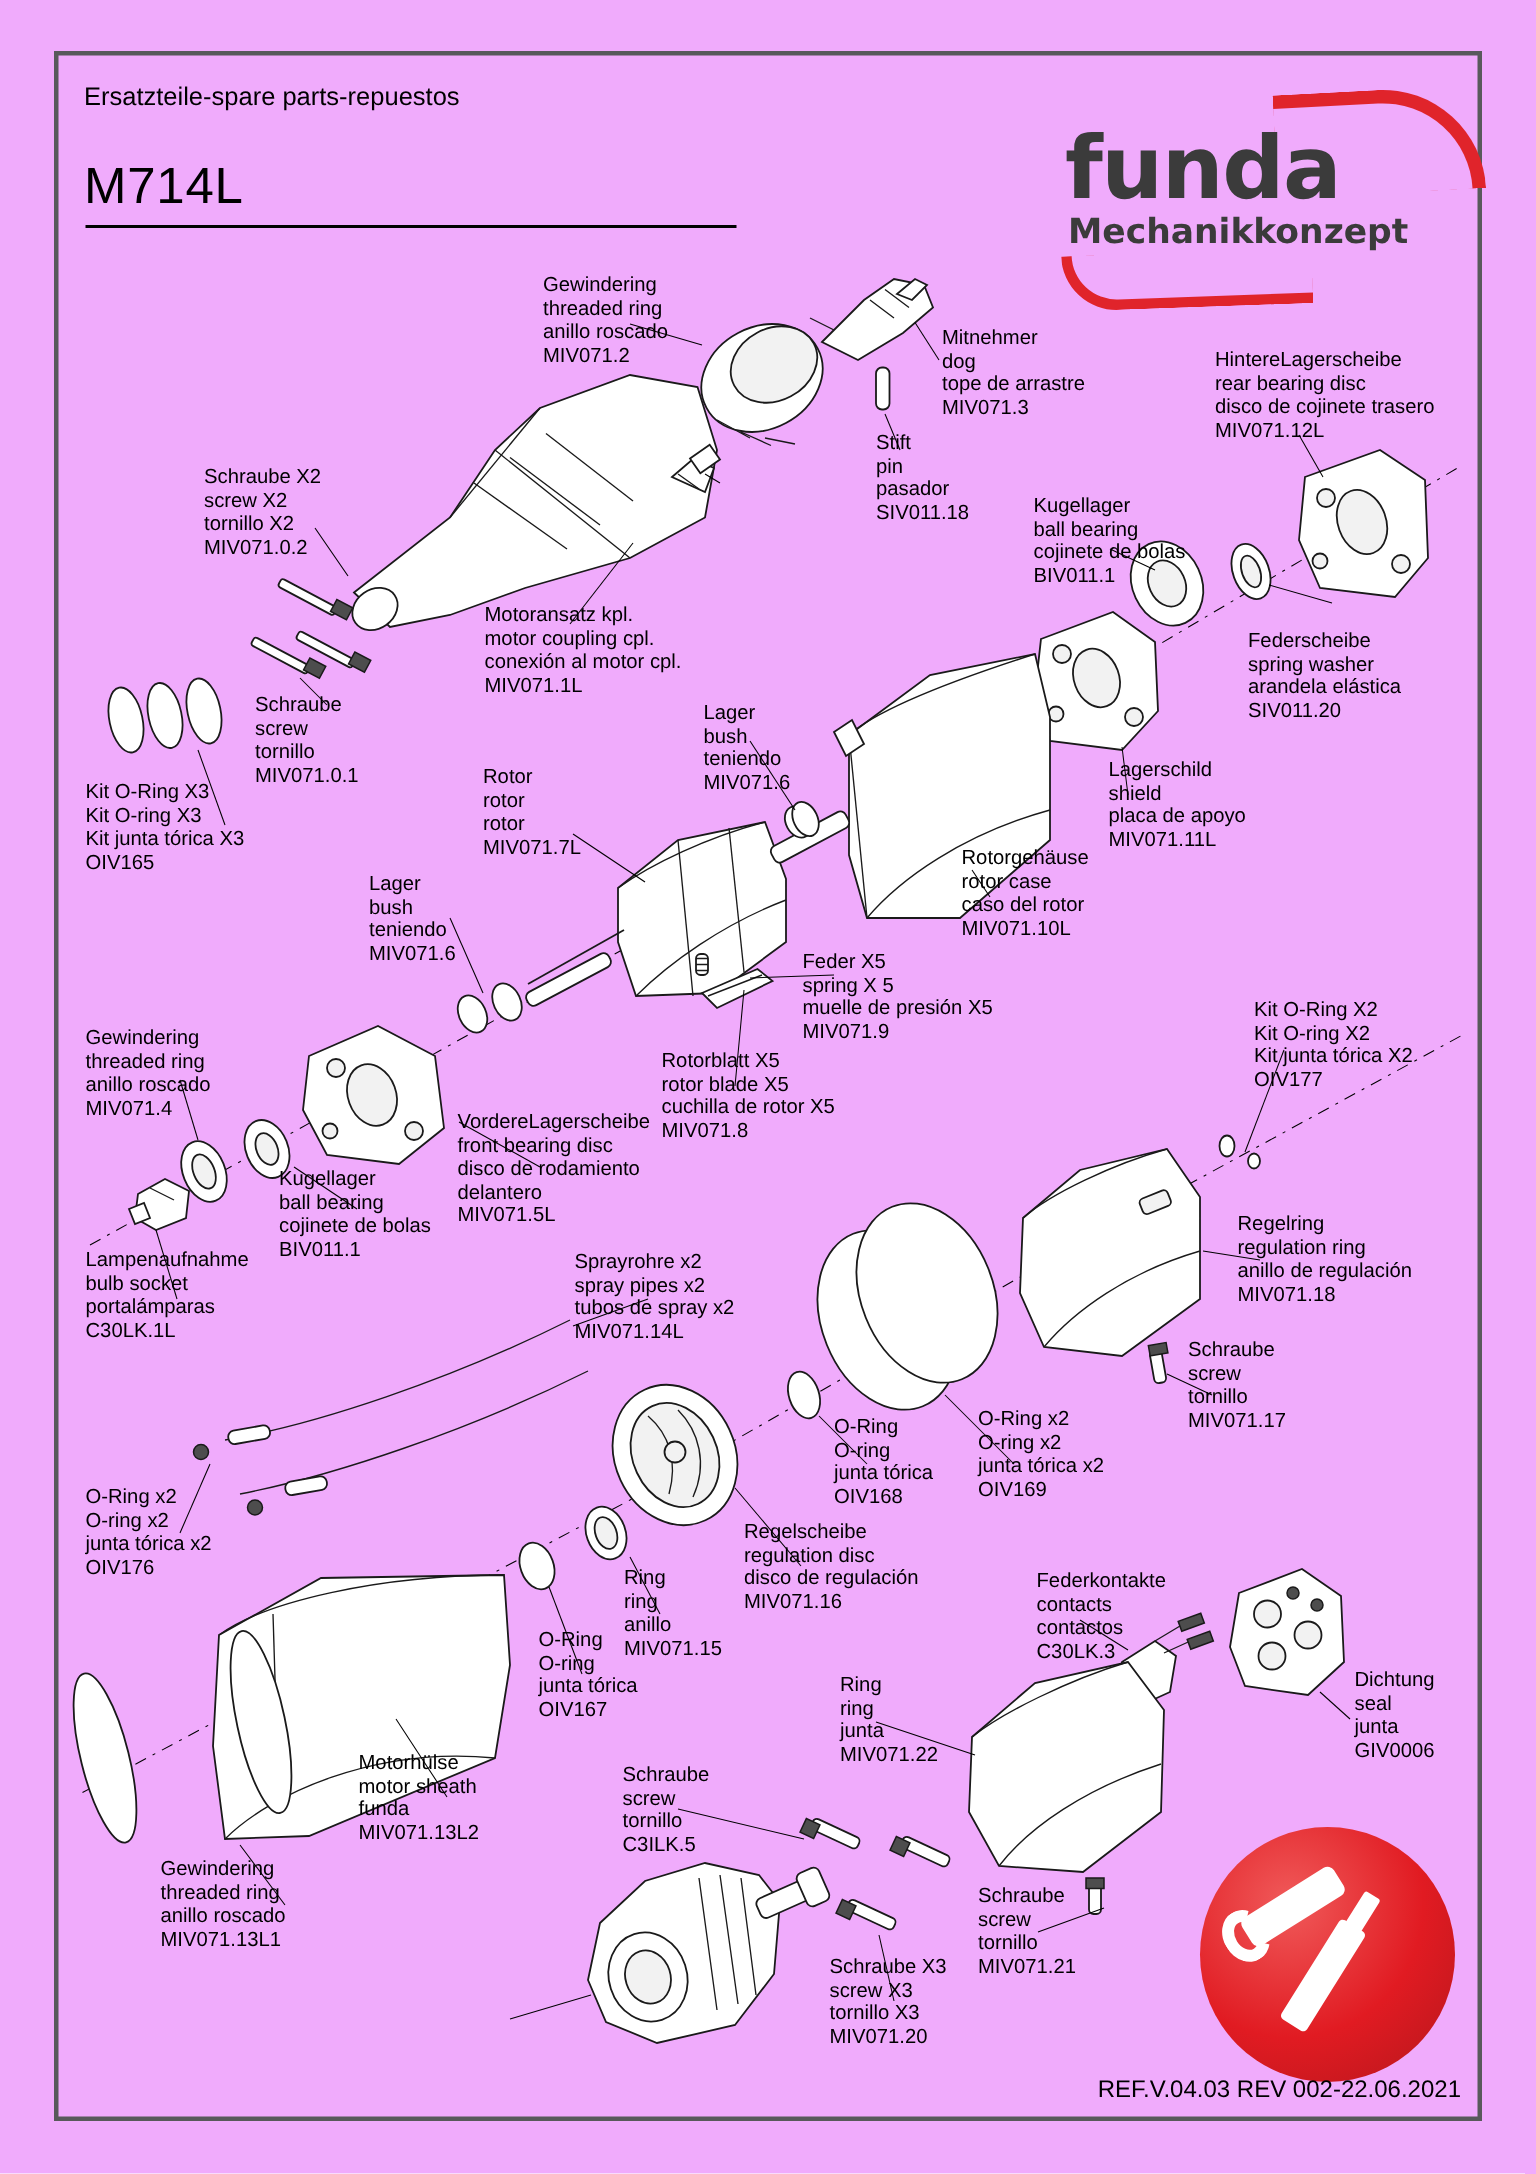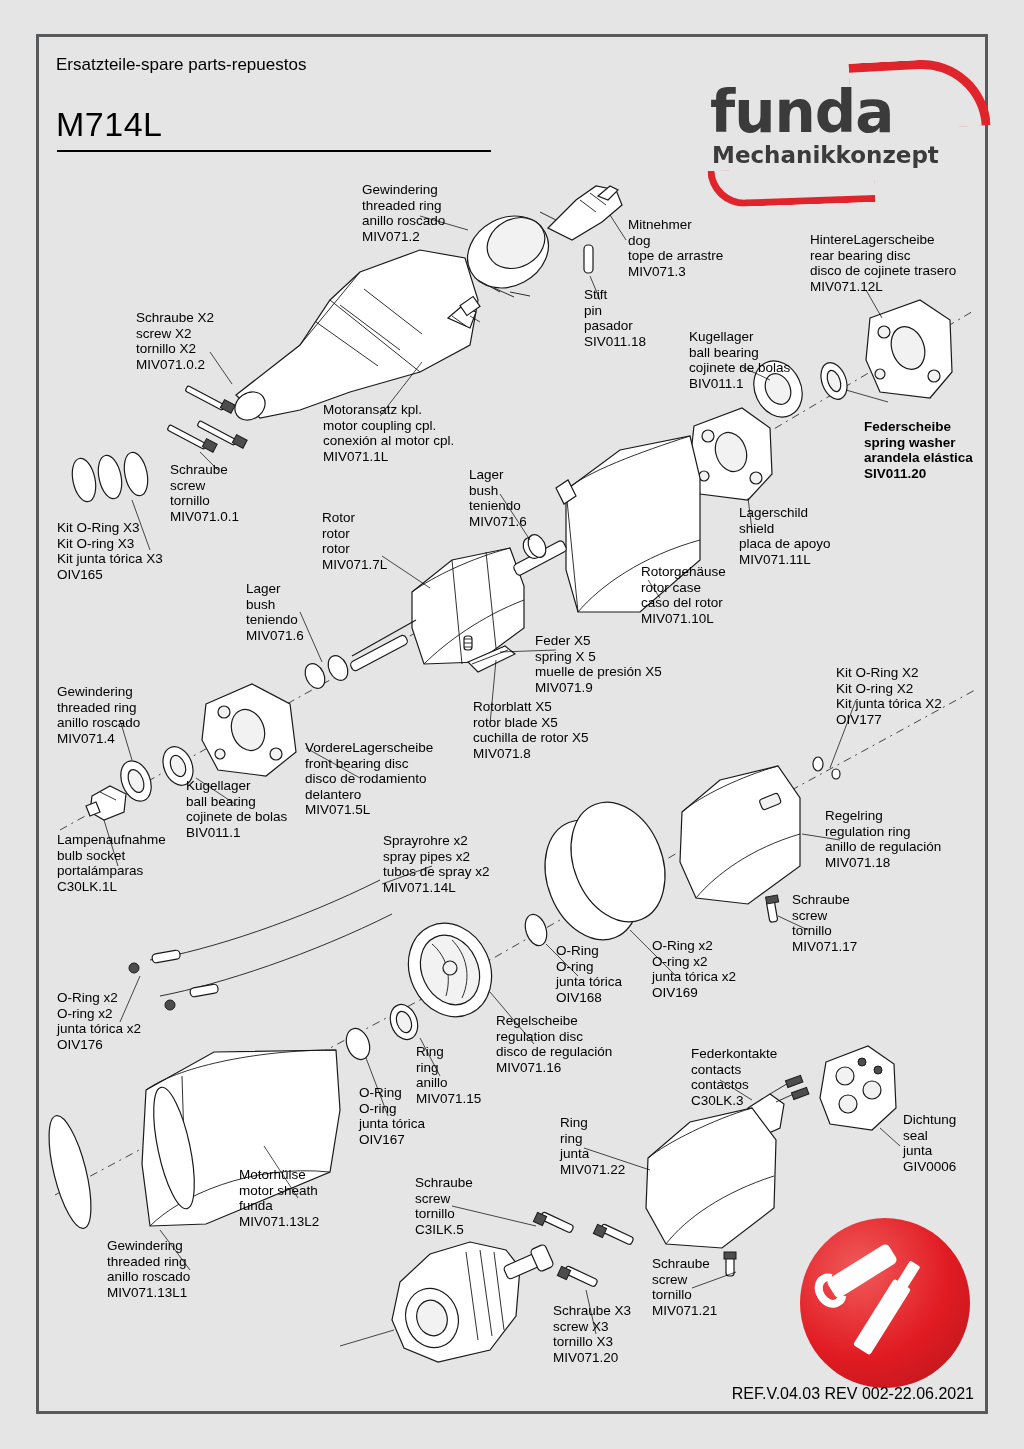--- a/index.html
+++ b/index.html
@@ -7,21 +7,21 @@
     padding: 0;
     background: #ffffff;
   }
   body {
     font-family: "Liberation Sans", sans-serif;
   }
   #page {
     position: relative;
     width: 1024px;
     height: 1449px;
-    background: #e5e5e5;
+    background: #f0abfc;
     overflow: hidden;
   }
   .frame {
     position: absolute;
     left: 36px;
     top: 34px;
     width: 952px;
     height: 1380px;
     border: 3px solid #58595b;
     box-sizing: border-box;
@@ -518,21 +518,21 @@
 pasador
 SIV011.18</div>
   <div class="callout" style="left:136px; top:310px;">Schraube X2
 screw X2
 tornillo X2
 MIV071.0.2</div>
   <div class="callout" style="left:689px; top:329px;">Kugellager
 ball bearing
 cojinete de bolas
 BIV011.1</div>
-  <div class="callout" style="left:864px; top:419px;font-weight:bold;">Federscheibe
+  <div class="callout" style="left:832px; top:419px;">Federscheibe
 spring washer
 arandela elástica
 SIV011.20</div>
   <div class="callout" style="left:323px; top:402px;">Motoransatz kpl.
 motor coupling cpl.
 conexión al motor cpl.
 MIV071.1L</div>
   <div class="callout" style="left:170px; top:462px;">Schraube
 screw
 tornillo
@@ -566,21 +566,21 @@
 muelle de presión X5
 MIV071.9</div>
   <div class="callout" style="left:836px; top:665px;">Kit O-Ring X2
 Kit O-ring X2
 Kit junta tórica X2
 OIV177</div>
   <div class="callout" style="left:57px; top:684px;">Gewindering
 threaded ring
 anillo roscado
 MIV071.4</div>
-  <div class="callout" style="left:441px; top:699px;margin-left:32px;">Rotorblatt X5
+  <div class="callout" style="left:441px; top:699px;">Rotorblatt X5
 rotor blade X5
 cuchilla de rotor X5
 MIV071.8</div>
   <div class="callout" style="left:305px; top:740px;">VordereLagerscheibe
 front bearing disc
 disco de rodamiento
 delantero
 MIV071.5L</div>
   <div class="callout" style="left:186px; top:778px;">Kugellager
 ball bearing

